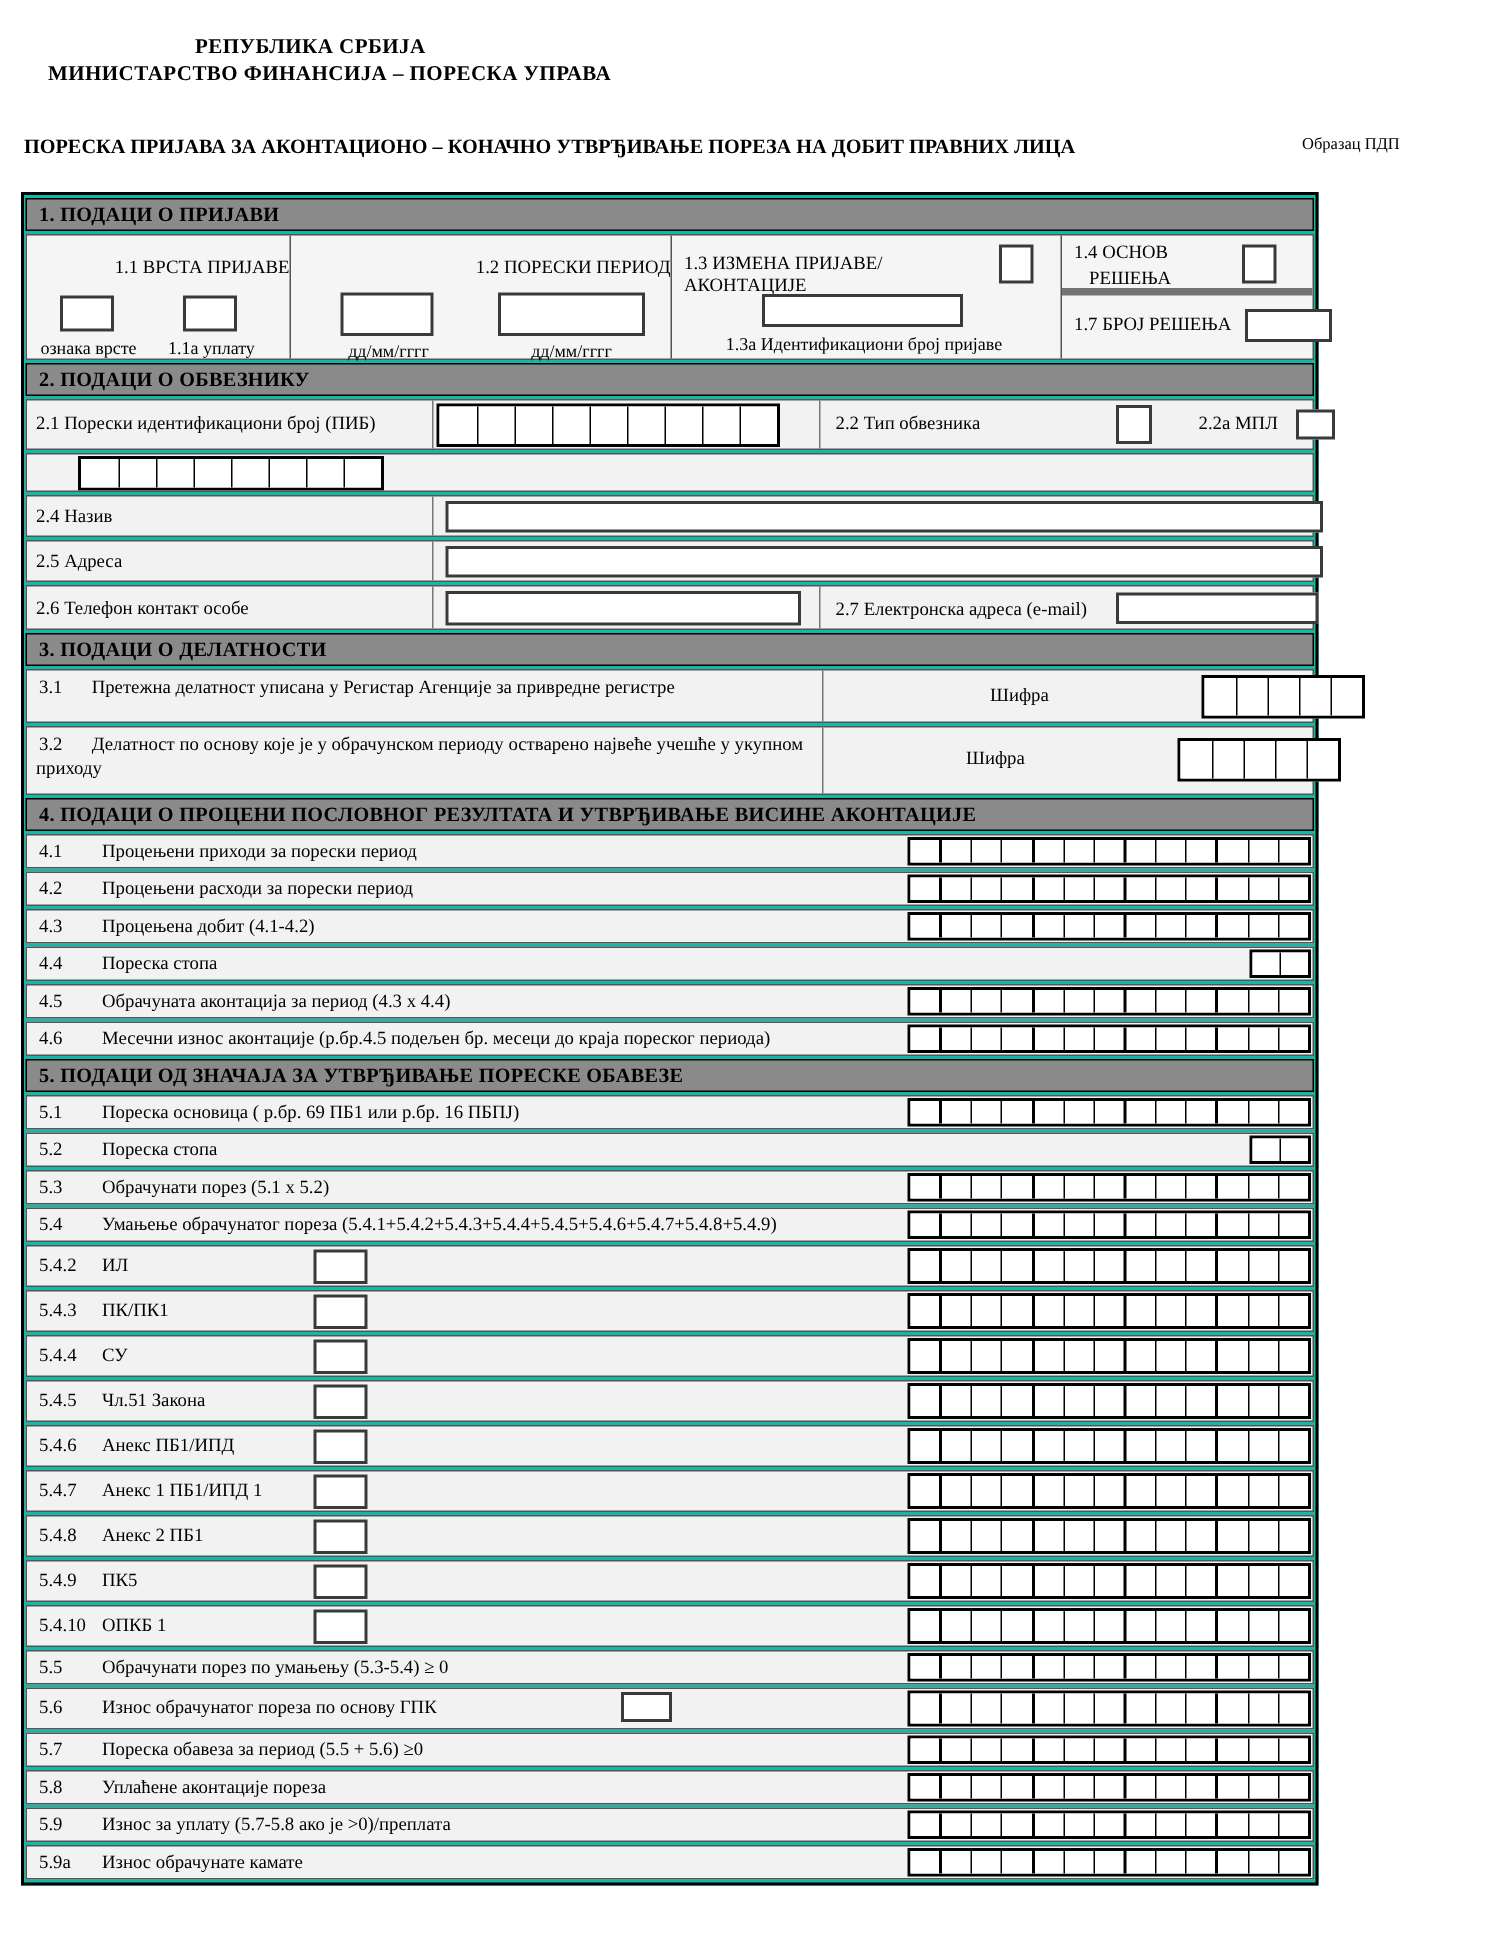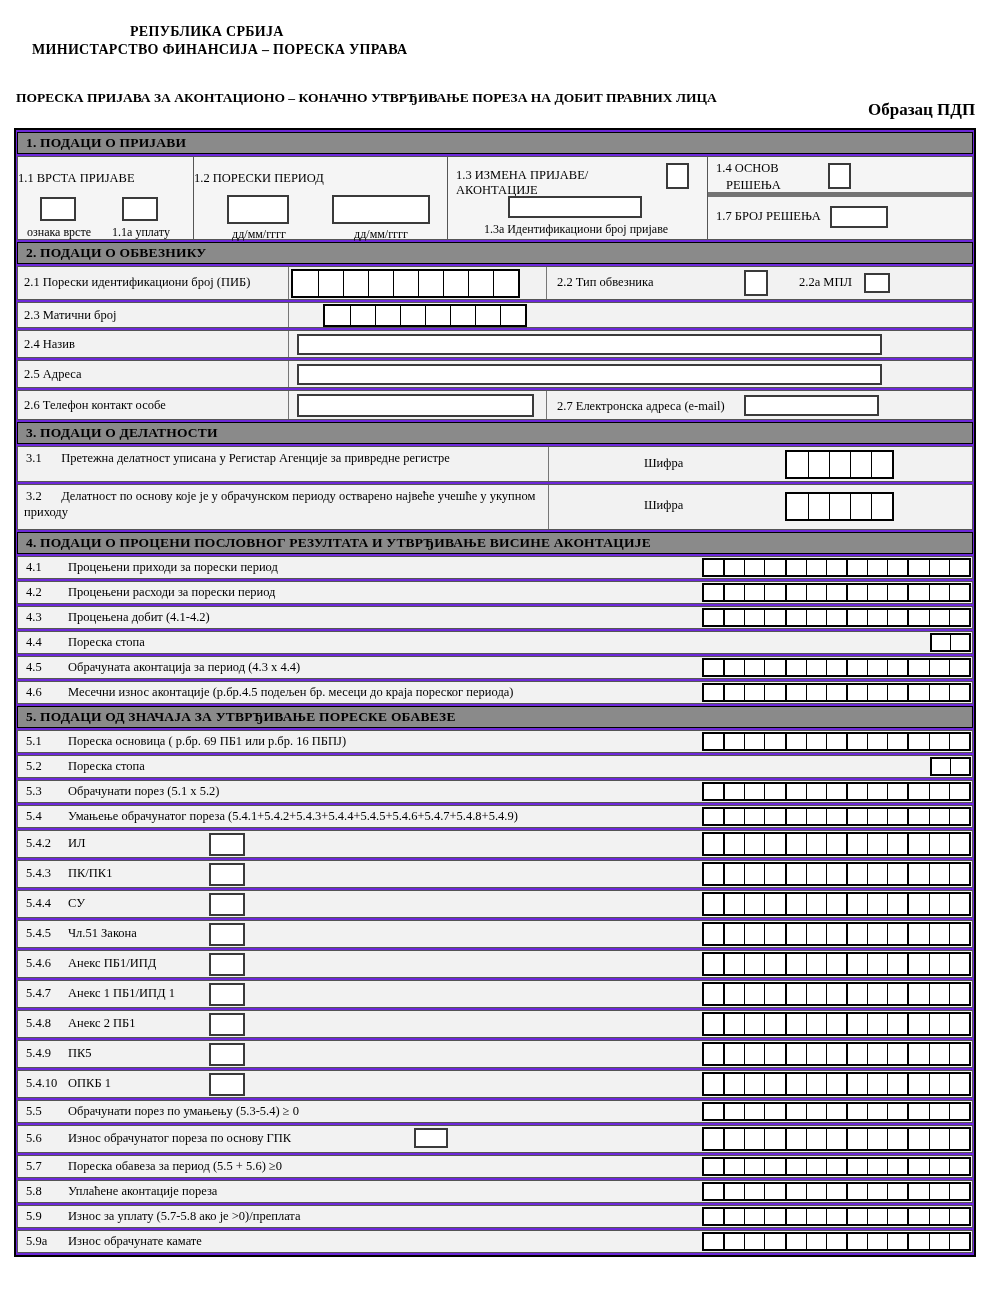--- a/index.html
+++ b/index.html
@@ -2,23 +2,23 @@
 <html><head>
 <meta charset="utf-8">
 <style>
   *{box-sizing:border-box;margin:0;padding:0}
   html,body{background:#fff}
   body{width:990px;height:1296px;position:relative;font-family:"Liberation Serif","DejaVu Serif",serif;color:#000;overflow:hidden}
 
   .hdr-country{position:absolute;left:130px;top:24px;font-weight:bold;font-size:14px;letter-spacing:.3px}
   .hdr-ministry{position:absolute;left:32px;top:42px;font-weight:bold;font-size:14px;letter-spacing:.3px}
   .hdr-title{position:absolute;left:16px;top:90px;font-weight:bold;font-size:13.5px;width:840px}
-  .hdr-code{position:absolute;left:868px;top:100px;font-weight:bold;font-size:17px}
-
-  .form{position:absolute;left:14px;top:128px;width:962px;border:2px solid #000;background:#6d28d9}
+  .hdr-code{position:absolute;left:868px;top:90px;font-weight:normal;font-size:11px}
+
+  .form{position:absolute;left:14px;top:128px;width:865px;border:2px solid #000;background:#14b8a6}
 
   .sec-hdr{background:#8a8a8a;border:1px solid #000;height:22px;line-height:19px;font-weight:bold;
            font-size:13.5px;padding-left:8px;margin:2px 1px;letter-spacing:.2px}
 
   
   .frow{position:relative;display:flex;border:1px solid #555;margin:0 1px 2px;background:#f2f2f2}
   .flabel{font-size:12.5px;padding:4px 6px;border-right:1px solid #777;line-height:1.25}
   .fbody{flex:1;position:relative}
   .vdiv{position:absolute;top:0;bottom:0;width:1px;background:#777}
   .inl{position:absolute;font-size:12.5px;white-space:nowrap}
@@ -31,21 +31,21 @@
   .cells.dark,.cells.dark .dc{background:#8a8a8a}
 
   
   .cb{background:#fff;border:2px solid #3a3a3a}
   .abs{position:absolute}
 
   
   .s1body{display:flex;height:84px;border:1px solid #555;margin:0 1px 2px;background:#f5f5f5;font-size:12.5px}
   .s1col{position:relative;border-right:1px solid #555;height:100%}
   .c1{width:176px}.c2{width:254px}.c3{width:260px}.c4{flex:1;border-right:none}
-  .s1lbl{position:absolute;top:14px;left:0;width:100%;text-align:left}
+  .s1lbl{position:absolute;top:14px;left:0;width:100%;text-align:right}
   .cap{position:absolute;font-size:12px;text-align:center}
 
   
   .w271{width:271px}
   .input{position:absolute;background:#fff;border:2px solid #3a3a3a}
 
   
   .w531{width:531px}
   .sifra{position:absolute;font-size:12.5px}
 
@@ -126,21 +126,20 @@
         </div>
       <div class="vdiv" style="left:257px"></div>
       <span class="inl" style="left:268px;top:8px">2.2 Тип обвезника</span>
       <div class="cb abs" style="left:455px;top:3px;width:24px;height:26px"></div>
       <span class="inl" style="left:510px;top:8px">2.2а МПЛ</span>
       <div class="cb abs" style="left:575px;top:6px;width:26px;height:20px"></div>
     </div>
   </div>
 
   <div class="frow" style="height:26px">
-    <div class="flabel w271" style="padding-top:5px">2.3  Матични број</div>
     <div class="fbody">
         <div class="abs" style="left:34px;top:1px" id="matcells">
           <div class="cells" style="height: 23px;">
             <div class="dc" style="flex: 0 0 25px;"></div>
             <div class="dc" style="flex: 0 0 25px;"></div>
             <div class="dc" style="flex: 0 0 25px;"></div>
             <div class="dc" style="flex: 0 0 25px;"></div>
             <div class="dc" style="flex: 0 0 25px;"></div>
             <div class="dc" style="flex: 0 0 25px;"></div>
             <div class="dc" style="flex: 0 0 25px;"></div>
@@ -169,21 +168,21 @@
     <div class="fbody">
       <div class="input" style="left:8px;top:3px;width:237px;height:23px"></div>
       <div class="vdiv" style="left:257px"></div>
       <span class="inl" style="left:268px;top:8px">2.7 Електронска адреса (e-mail)</span>
       <div class="input" style="left:455px;top:4px;width:135px;height:21px"></div>
     </div>
   </div>
 
   <div class="sec-hdr">3. ПОДАЦИ О ДЕЛАТНОСТИ</div>
   <div id="s3rows">
-      <div class="frow" style="height: 36px;">
+      <div class="frow" style="height: 36px; gap: 16px;">
     <div class="flabel w531">
       <span class="rnum" style="width:34px;flex:none;padding-left:2px">3.1</span>
       <span class="rtext" style="white-space:normal">Претежна делатност уписана у Регистар Агенције за привредне регистре</span>
     </div>
     <div class="fbody">
       <span class="sifra" style="left: 95px; top: 9px;">Шифра</span>
       <div class="abs" style="left: 236px; top: 3px;">
             <div class="cells" style="height: 29px;">
               <div class="dc" style="flex: 0 0 21px;"></div>
               <div class="dc" style="flex: 0 0 21px;"></div>

